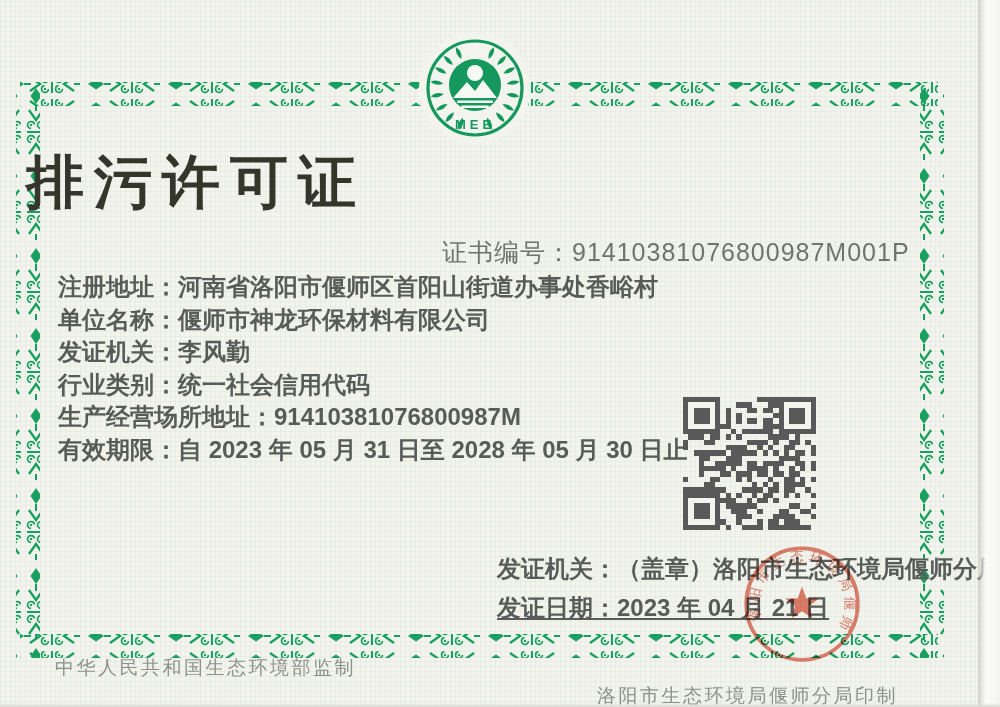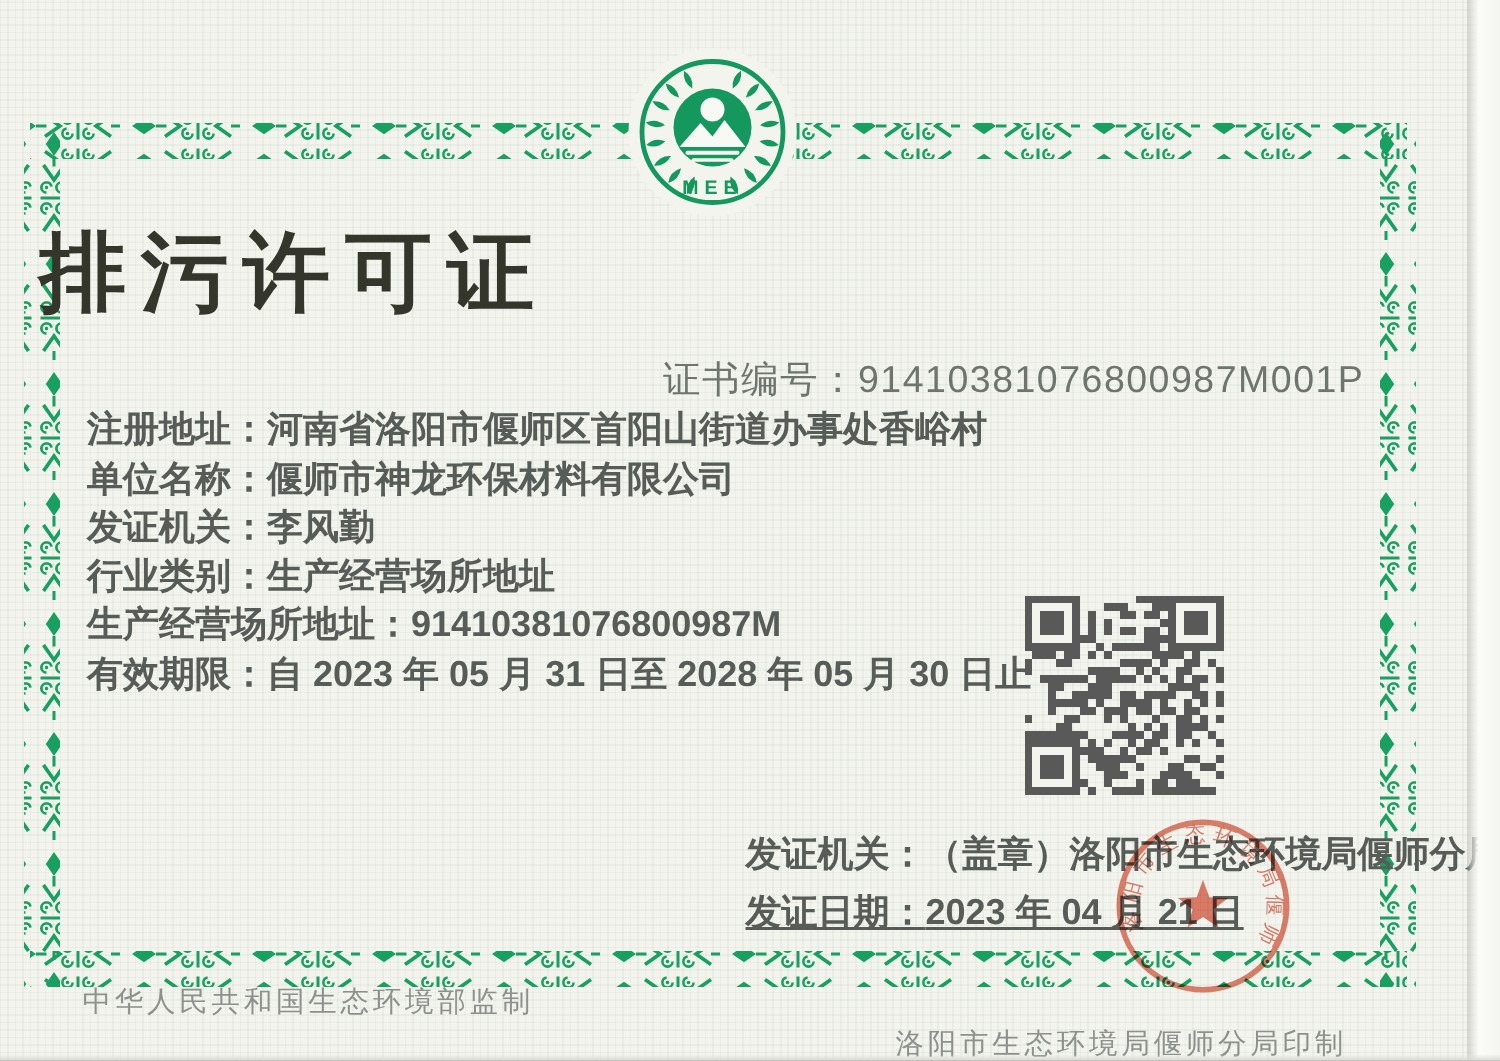--- a/index.html
+++ b/index.html
@@ -131,21 +131,21 @@
       <div class="field-row">
       <span>注册地址：</span><span>河南省洛阳市偃师区首阳山街道办事处香峪村</span>
     </div>
       <div class="field-row">
       <span>单位名称：</span><span>偃师市神龙环保材料有限公司</span>
     </div>
       <div class="field-row">
       <span>发证机关：</span><span>李风勤</span>
     </div>
       <div class="field-row">
-      <span>行业类别：</span><span>生产经营场所地址</span>
+      <span>行业类别：</span><span>统一社会信用代码</span>
     </div>
       <div class="field-row">
       <span>生产经营场所地址：</span><span>91410381076800987M</span>
     </div>
       <div class="field-row">
       <span>有效期限：</span><span>自 2023 年 05 月 31 日至 2028 年 05 月 30 日止</span>
     </div>
     </div>
 
   <svg class="qr" width="133" height="133" viewBox="0 0 25 25" shape-rendering="crispEdges">

